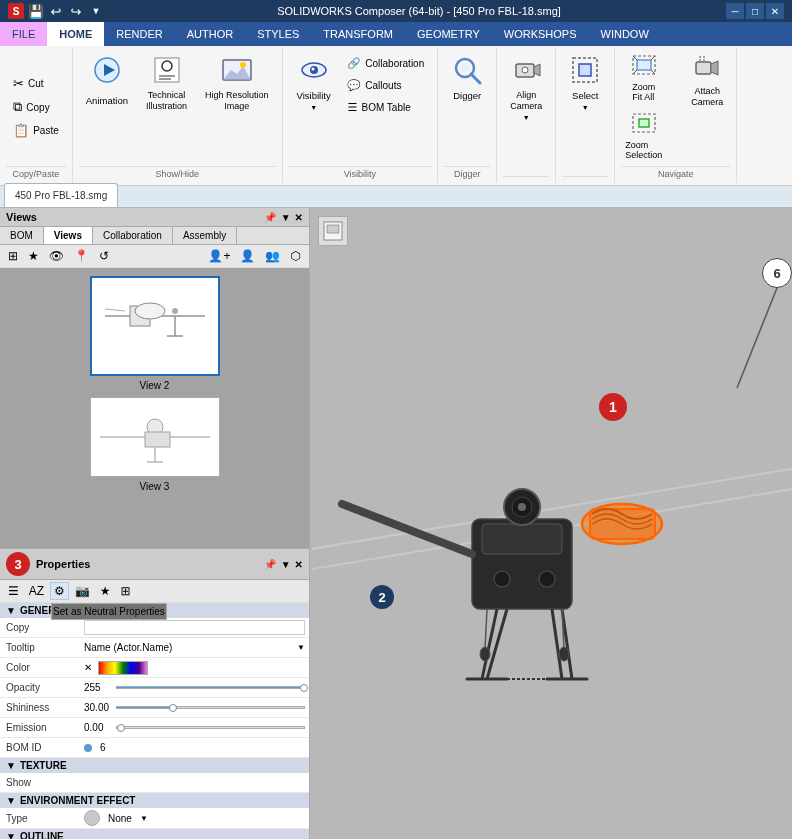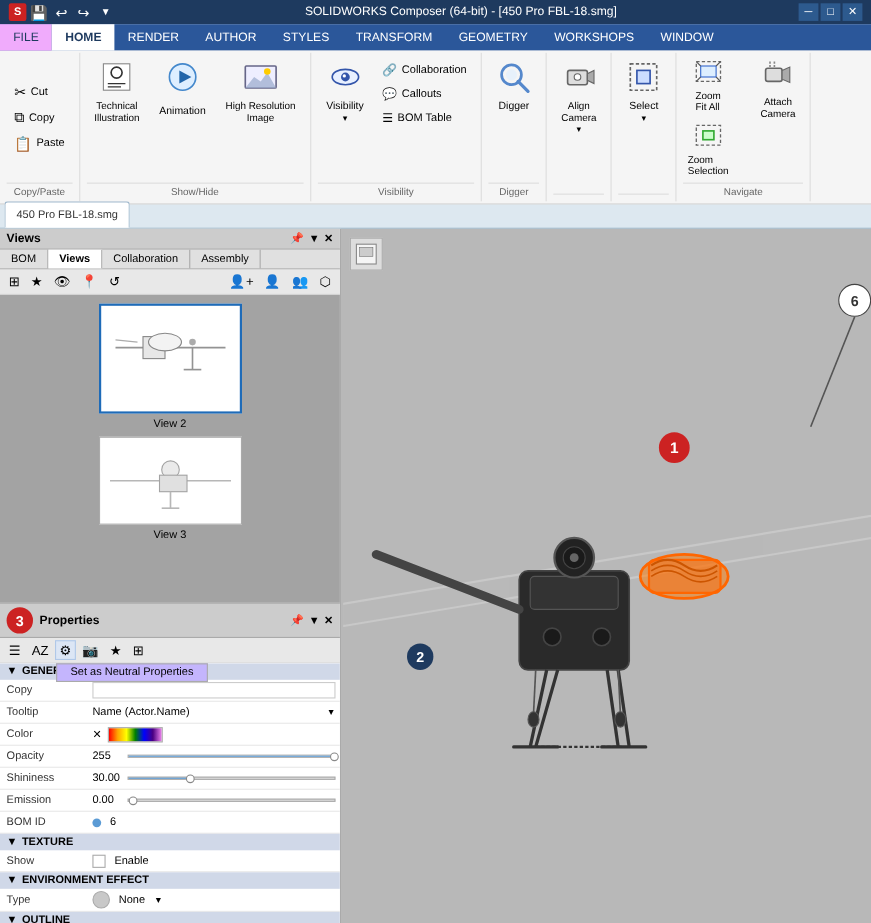--- a/index.html
+++ b/index.html
@@ -201,38 +201,38 @@
         <span style="font-size:13px;">📋</span>
         <span>Paste</span>
       </div>
     </div>
     <div class="ribbon-group-label">Copy/Paste</div>
   </div>
 
   <div class="ribbon-group">
     <div class="ribbon-group-content" style="align-items:flex-start; gap:4px;">
       <div class="ribbon-btn">
+        <div style="font-size:24px; color:#1e6bb8;">
+          <svg width="32" height="32" viewBox="0 0 32 32">
+              <circle cx="16" cy="16" r="12" fill="#ddeeff" stroke="#4488cc" stroke-width="1.5"></circle>
+              <polygon points="13,10 24,16 13,22" fill="#2266aa"></polygon>
+            </svg>
+        </div>
+        <span>Animation</span>
+      </div>
+      <div class="ribbon-btn">
         <div>
           <svg width="32" height="32" viewBox="0 0 32 32">
               <rect x="4" y="4" width="24" height="24" fill="white" stroke="#888" stroke-width="1"></rect>
               <circle cx="16" cy="12" r="5" fill="none" stroke="#333" stroke-width="1.5"></circle>
               <line x1="8" y1="22" x2="24" y2="22" stroke="#333" stroke-width="1"></line>
               <line x1="8" y1="25" x2="20" y2="25" stroke="#333" stroke-width="1"></line>
             </svg>
         </div>
         <span style="font-size:9px;">Technical<br>Illustration</span>
-      </div>
-      <div class="ribbon-btn">
-        <div style="font-size:24px; color:#1e6bb8;">
-          <svg width="32" height="32" viewBox="0 0 32 32">
-              <circle cx="16" cy="16" r="12" fill="#ddeeff" stroke="#4488cc" stroke-width="1.5"></circle>
-              <polygon points="13,10 24,16 13,22" fill="#2266aa"></polygon>
-            </svg>
-        </div>
-        <span>Animation</span>
       </div>
       <div class="ribbon-btn">
         <div>
           <svg width="32" height="32" viewBox="0 0 32 32">
               <rect x="2" y="6" width="28" height="20" fill="#eef" stroke="#668" stroke-width="1.5" rx="1"></rect>
               <polygon points="2,26 10,16 16,20 22,12 30,26" fill="#99aacc" opacity="0.7"></polygon>
               <circle cx="22" cy="11" r="3" fill="#ffcc00"></circle>
             </svg>
         </div>
         <span style="font-size:9px;">High Resolution<br>Image</span>
@@ -446,21 +446,21 @@
           <span style="font-size:10px; cursor:pointer;">▼</span>
           <span style="font-size:10px; cursor:pointer;">✕</span>
         </div>
       </div>
       <div class="panel-toolbar">
         <span class="panel-toolbar-btn">☰</span>
         <span class="panel-toolbar-btn">AZ</span>
         <span class="panel-toolbar-btn" style="background:#dce6f5; border:1px solid #b0c8e8; position:relative;">
           ⚙
           
-          <div class="tooltip-box" style="position:absolute; top:20px; left:0; z-index:200; background:#c4b5fd; border:1px solid #aaa; padding:2px 12px; font-size:10px; white-space:nowrap;">
+          <div class="tooltip-box" style="position:absolute; top:20px; left:0; z-index:200; background:#737373; border:1px solid #aaa; padding:2px 1px; font-size:10px; white-space:nowrap;">
             <span>Set as Neutral Properties</span>
           </div>
         </span>
         <span class="panel-toolbar-btn">📷</span>
         <span class="panel-toolbar-btn">★</span>
         <span class="panel-toolbar-btn">⊞</span>
       </div>
       <div class="props-content">
 
         <div class="props-section-header">
@@ -537,24 +537,20 @@
             <span>6</span>
           </div>
         </div>
 
         <div class="props-section-header">
           <span>▼</span>
           <span>TEXTURE</span>
         </div>
         <div class="props-row">
           <div class="props-label">Show</div>
-          <div class="props-value">
-            <div class="enable-check"></div>
-            <span>Enable</span>
-          </div>
         </div>
 
         <div class="props-section-header">
           <span>▼</span>
           <span>ENVIRONMENT EFFECT</span>
         </div>
         <div class="props-row">
           <div class="props-label">Type</div>
           <div class="props-value">
             <div style="width:16px; height:16px; border-radius:50%; background:#c8c8c8; border:1px solid #aaa; margin-right:4px;"></div>

